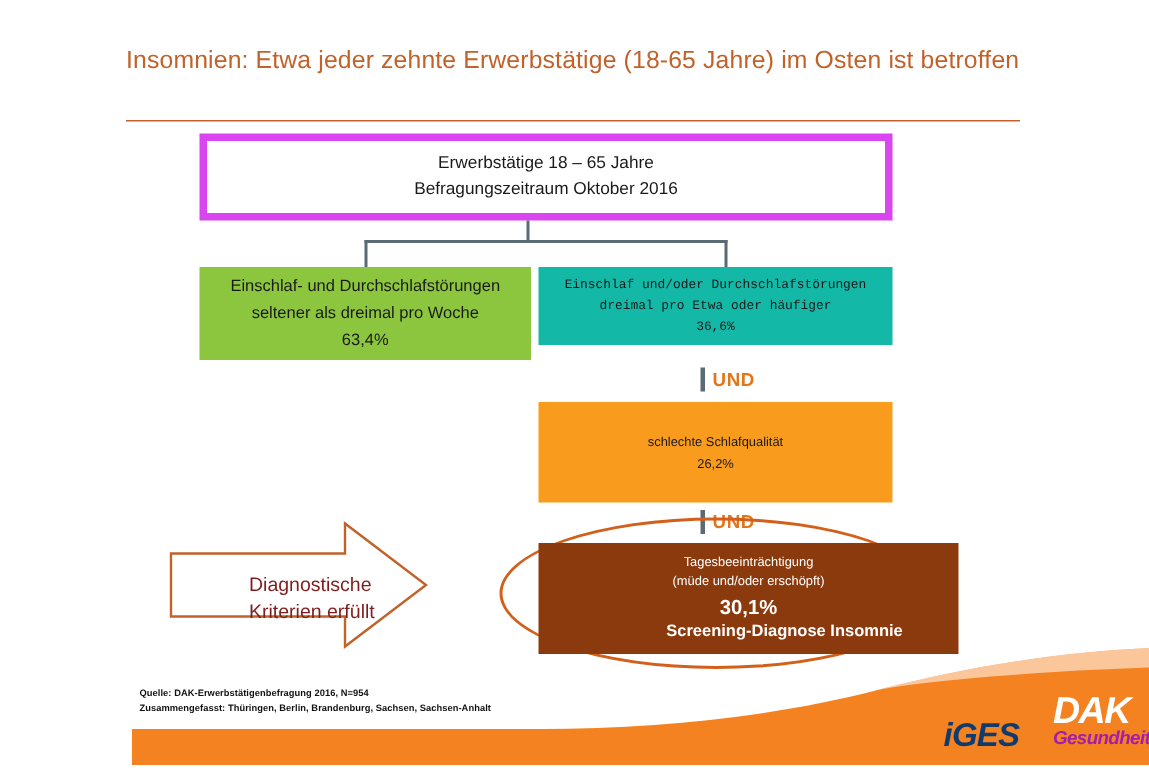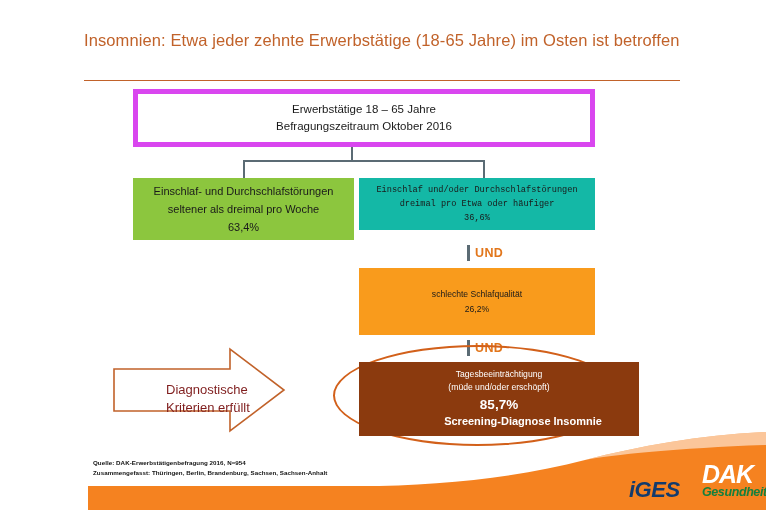--- a/index.html
+++ b/index.html
@@ -234,21 +234,21 @@
     font-weight: bold;
     font-style: italic;
     color: #ffffff;
     letter-spacing: -1px;
     display: block;
   }
   .logo-dak .dak-sub {
     font-size: 12.5px;
     font-weight: bold;
     font-style: italic;
-    color: #15803d;
+    color: #a21caf;
     letter-spacing: -0.4px;
     display: block;
     margin-top: -1px;
   }
 </style>
 </head>
 <body>
 
 <div id="slide">
 
@@ -290,21 +290,21 @@
   <div class="und-wrap und-2">
     <div class="und-tick"></div>
     <div class="und-label">UND</div>
   </div>
 
   <div class="ellipse"></div>
 
   <div class="box box-brown">
     <div>Tagesbeeinträchtigung</div>
     <div>(müde und/oder erschöpft)</div>
-    <div class="big">85,7%</div>
+    <div class="big">30,1%</div>
     <div class="bold">Screening-Diagnose Insomnie</div>
   </div>
 
   <svg class="arrow-svg" viewBox="0 0 180 86">
     <path d="M2 22 L118 22 L118 2 L172 43 L118 84 L118 64 L2 64 Z" fill="none" stroke="#C1622A" stroke-width="1.6"></path>
   </svg>
   <div class="arrow-caption">
     <div>Diagnostische</div>
     <div>Kriterien erfüllt</div>
   </div>

